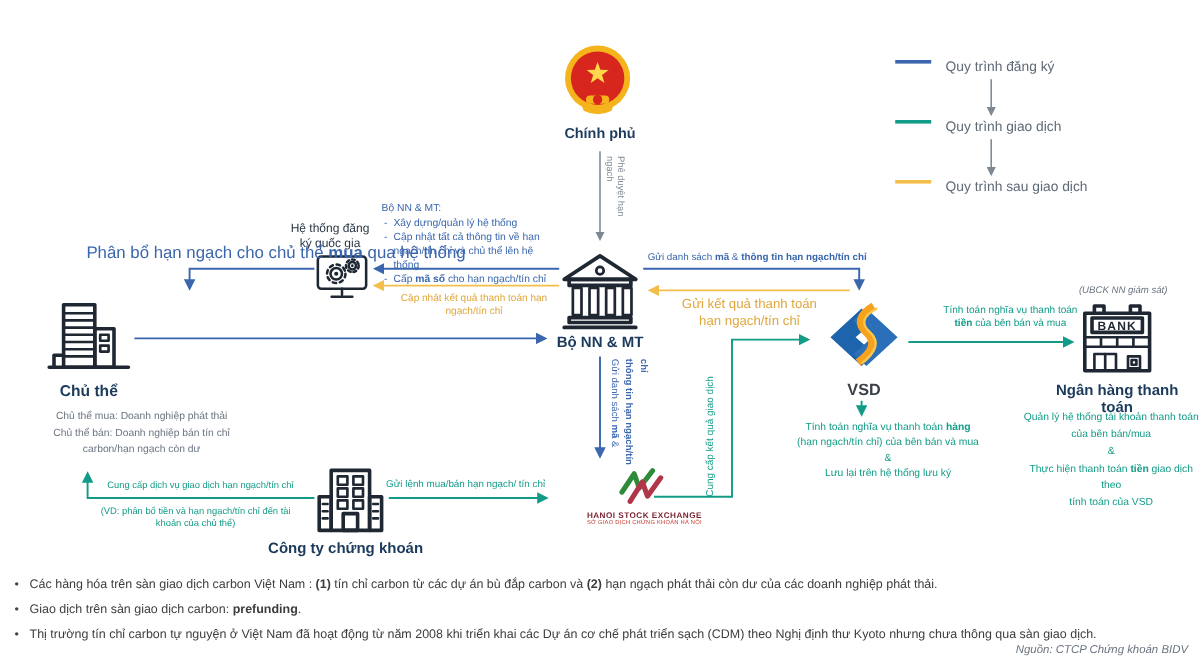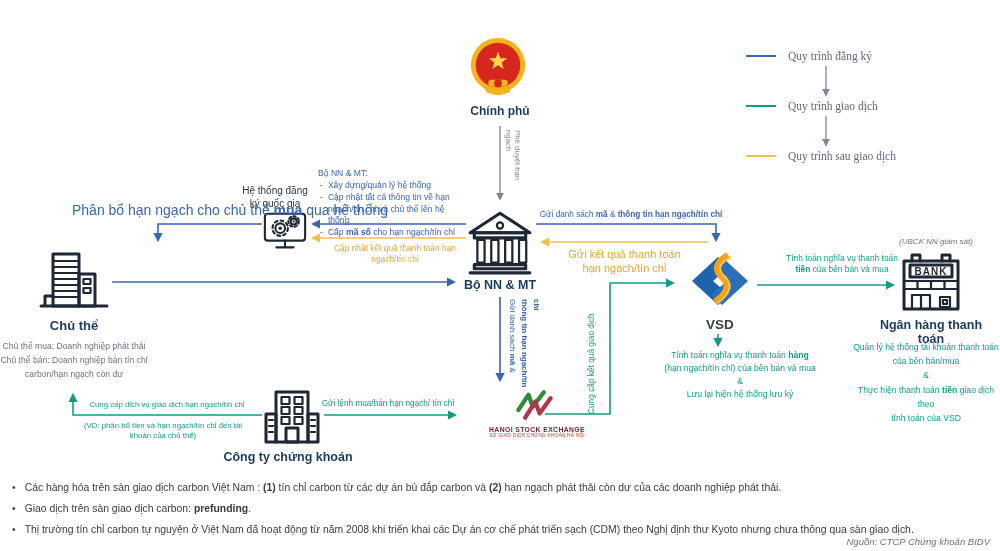--- a/index.html
+++ b/index.html
@@ -6,27 +6,27 @@
   #canvas{position:relative;width:1000px;height:551px;background:#fff;overflow:hidden;
           font-family:"Liberation Sans","DejaVu Sans",sans-serif;}
   .abs{position:absolute;}
   .b{font-weight:700;}
   .center{text-align:center;}
   .nowrap{white-space:nowrap;}
   
   .t-blue{color:#3a66ad;}
   .t-teal{color:#129c87;}
   .t-yellow{color:#e0a63c;}
-  .t-gray{color:#6b7480;}
+  .t-gray{color:#6b7480;padding-left:44px;}
   .t-navy{color:#1b3a5c;font-weight:700;}
   
   .title{left:88px;top:2px;width:516px;font-size:21px;font-weight:700;text-align:center;color:#3b5fae;}
   .title .accent{color:#0f9c8c;}
   
-  .legend-row{left:746px;display:flex;align-items:center;font-size:11.5px;color:#5f6a76;font-family:Liberation Serif, serif;}
+  .legend-row{left:746px;display:flex;align-items:flex-start;font-size:11.5px;color:#5f6a76;}
   .legend-line{display:inline-block;width:30px;height:2.5px;margin-right:12px;}
   .lc-reg{background:#3a66ad;} .lc-trade{background:#129c87;} .lc-post{background:#f2c04a;}
   
   .edge{font-size:8.6px;line-height:1.3;}
   .node-label{font-size:12.5px;}
   
   .vtext-down{writing-mode:vertical-rl;font-size:7.8px;color:#7d8893;}
   .vtext-cols{writing-mode:vertical-lr;font-size:8px;line-height:1.5;color:#3a66ad;}
   .vtext-up{writing-mode:vertical-rl;transform:rotate(180deg);font-size:8.3px;color:#129c87;}
   
@@ -209,21 +209,21 @@
     <div><span>của bên bán/mua</span></div>
     <div><span>&amp;</span></div>
     <div><span>Thực hiện thanh toán </span><span class="b">tiền</span><span> giao dịch theo</span></div>
     <div><span>tính toán của VSD</span></div>
   </div>
 
   <div class="abs center t-teal" style="left:648px;top:349px;width:184px;font-size:8.6px;line-height:1.5;">
     <div><span>Tính toán nghĩa vụ thanh toán </span><span class="b">hàng</span></div>
     <div><span>(hạn ngạch/tín chỉ) của bên bán và mua</span></div>
     <div><span>&amp;</span></div>
-    <div><span>Lưu lại hiện hệ thống lưu ký</span></div>
+    <div><span>Lưu lại trên hệ thống lưu ký</span></div>
   </div>
 
   <svg class="abs" style="left:264px;top:388px;" width="56" height="60" viewBox="0 0 56 60">
     <rect class="ic" x="12" y="4" width="32" height="50"></rect>
     <rect class="ic2" x="17.5" y="9" width="8" height="7"></rect>
     <rect class="ic2" x="30.5" y="9" width="8" height="7"></rect>
     <rect class="ic2" x="17.5" y="19" width="8" height="7"></rect>
     <rect class="ic2" x="30.5" y="19" width="8" height="7"></rect>
     <rect class="ic2" x="17.5" y="29" width="8" height="7"></rect>
     <rect class="ic2" x="30.5" y="29" width="8" height="7"></rect>

